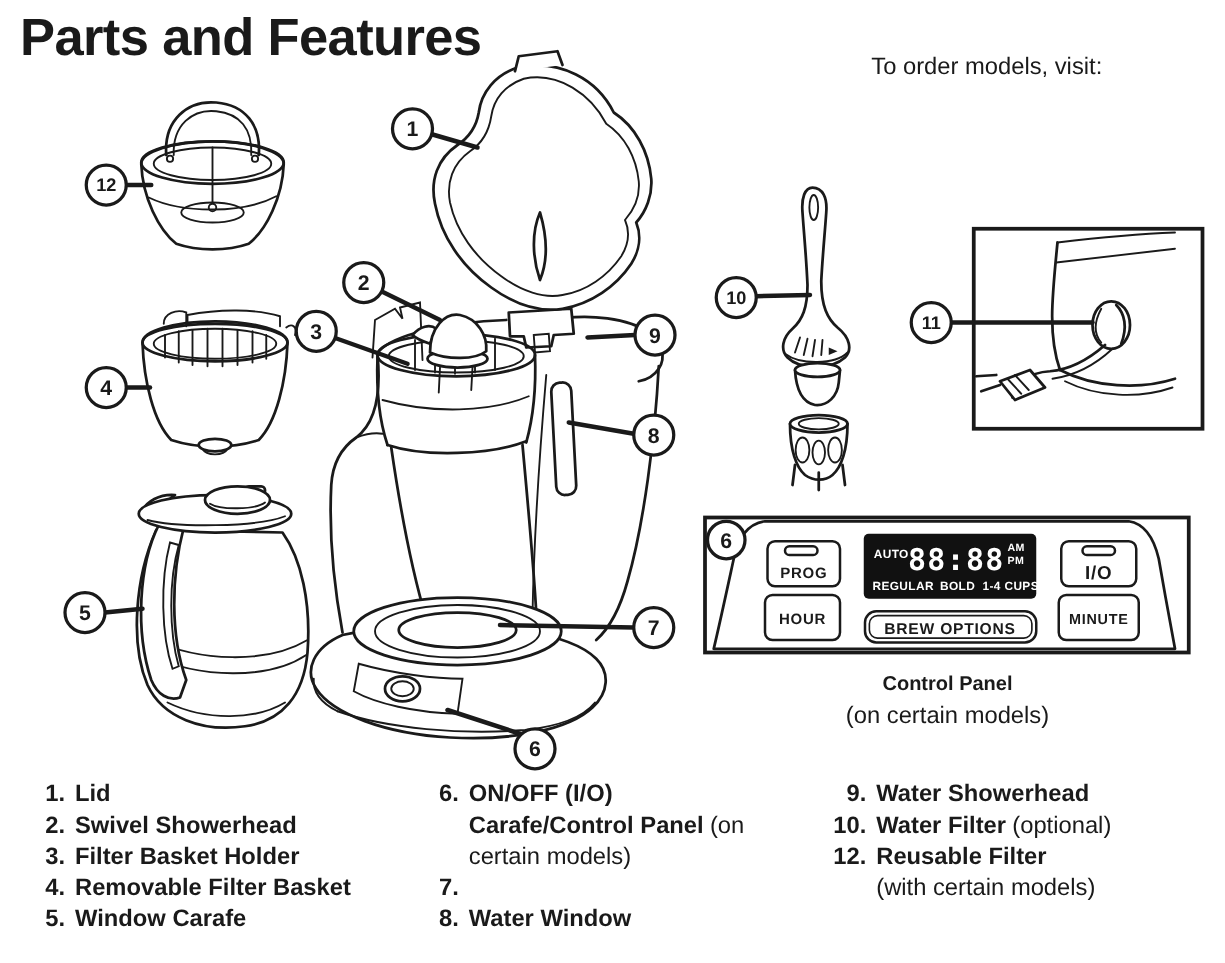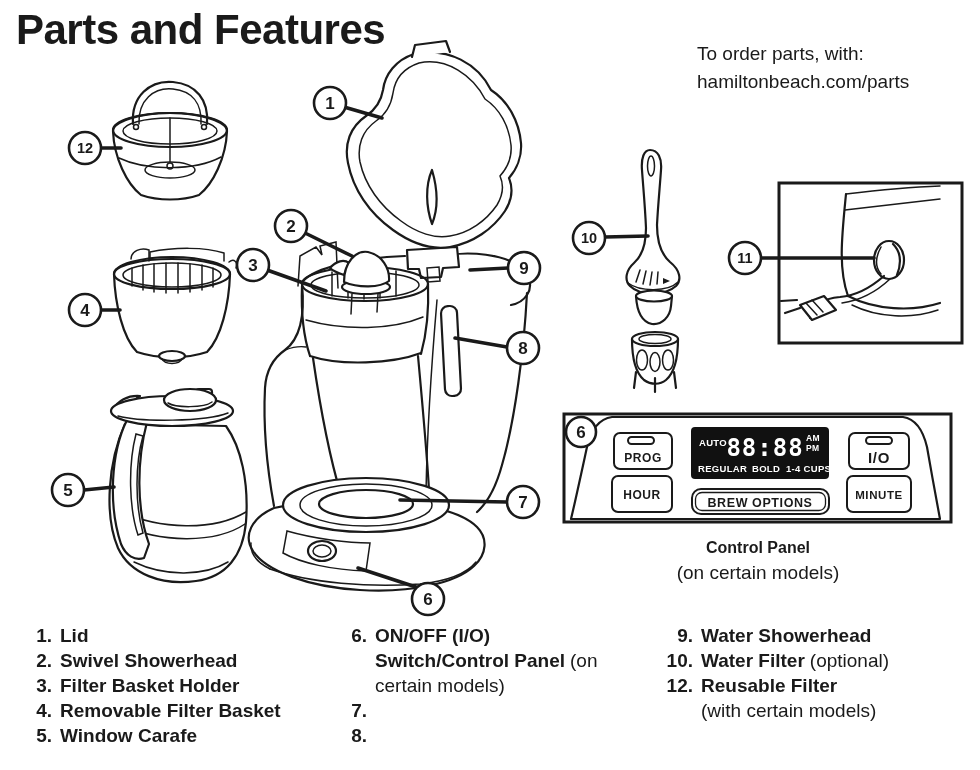--- a/index.html
+++ b/index.html
@@ -283,22 +283,21 @@
     </g>
     <g>
       <circle class="co-circle" cx="581" cy="432" r="15"></circle>
       <text class="co-num" x="581" y="438">6</text>
     </g>
   </svg>
 
   <h1 id="page-title" class="abs" style="margin:0;">Parts and Features</h1>
 
   <div id="order-info" class="abs">
-    <div>To order parts, with:</div>
-    <div>hamiltonbeach.com/parts</div>
+    <div>To order models, visit:</div>
   </div>
 
   <div id="panel-caption" class="abs">
     <div class="cap-title">Control Panel</div>
     <div class="cap-note">(on certain models)</div>
   </div>
 
   <div id="pl-col1" class="pl-col">
     <div class="pl-item">
       <span class="pl-num">1.</span>
@@ -318,27 +317,28 @@
     </div>
     <div class="pl-item">
       <span class="pl-num">5.</span>
       <span class="pl-text"><span class="pl-name">Window Carafe</span></span>
     </div>
   </div>
 
   <div id="pl-col2" class="pl-col">
     <div class="pl-item">
       <span class="pl-num">6.</span>
-      <span class="pl-text"><span class="pl-name">ON/OFF (I/O) Switch/Control Panel</span><span class="pl-note">(on certain models)</span></span>
+      <span class="pl-text"><span class="pl-name">ON/OFF (I/O) Carafe/Control Panel</span><span class="pl-note">(on certain models)</span></span>
     </div>
     <div class="pl-item">
       <span class="pl-num">7.</span>
     </div>
     <div class="pl-item">
       <span class="pl-num">8.</span>
+      <span class="pl-text"><span class="pl-name">Water Window</span></span>
     </div>
   </div>
 
   <div id="pl-col3" class="pl-col">
     <div class="pl-item">
       <span class="pl-num">9.</span>
       <span class="pl-text"><span class="pl-name">Water Showerhead</span></span>
     </div>
     <div class="pl-item">
       <span class="pl-num">10.</span>

